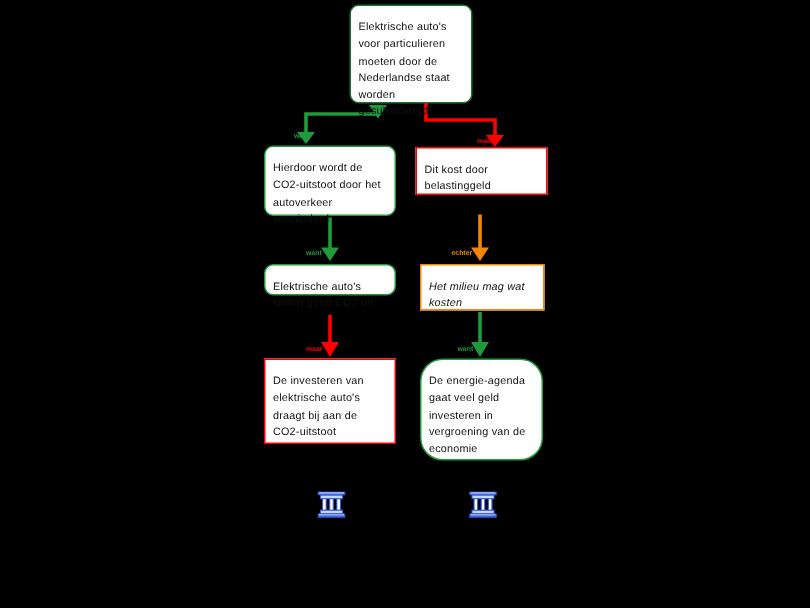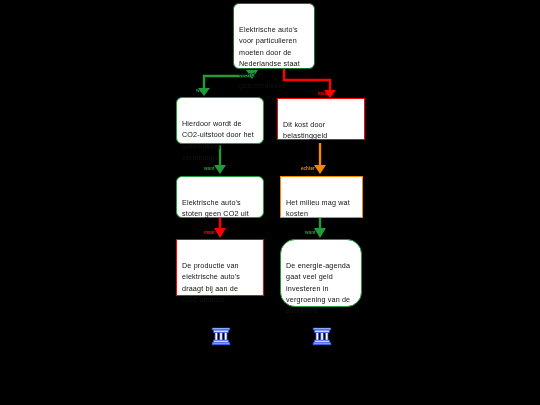--- a/index.html
+++ b/index.html
@@ -24,41 +24,42 @@
     position: absolute;
     left: 0; top: 0;
     width: 540px;
     height: 405px;
     pointer-events: none;
   }
   .node {
     position: absolute;
     background: #ffffff;
     box-sizing: border-box;
-    padding: 20px 5px;
+    padding: 8px 5px;
     font-size: 7.2px;
     line-height: 11.3px;
     color: #111111;
     letter-spacing: 0.15px;
   }
   .node-green {
     border: 1.4px solid #1f9b3c;
     border-radius: 6px;
   }
   .node-darkgreen {
     border: 1.4px solid #17722d;
     border-radius: 6px;
   }
   .node-red {
     border: 1.6px solid #fe0000;
     border-radius: 0px;
   }
   .node-orange {
     border: 1.6px solid #f58505;
     border-radius: 0px;
+    font-style: italic;
   }
   .edge-label {
     position: absolute;
     font-size: 4.6px;
     font-weight: bold;
     letter-spacing: 0px;
     line-height: 5px;
     white-space: nowrap;
   }
   .lbl-green { color: #1f9b3c; }
@@ -123,21 +124,21 @@
 
   <div class="node node-green" style="left:176px; top:176px; width:88px; height:21px;">
     <span>Elektrische auto's stoten geen CO2 uit</span>
   </div>
 
   <div class="node node-orange" style="left:280px; top:176px; width:83px; height:31px;">
     <span>Het milieu mag wat kosten</span>
   </div>
 
   <div class="node node-red" style="left:176px; top:239px; width:88px; height:57px;">
-    <span>De productie van elektrische auto's draagt bij aan de CO2-uitstoot</span>
+    <span>De investeren van elektrische auto's draagt bij aan de CO2-uitstoot</span>
   </div>
 
   <div class="node node-green" style="left:280px; top:239px; width:82px; height:68px;border-radius:15px;">
     <span>De energie-agenda gaat veel geld investeren in vergroening van de economie</span>
   </div>
 
   <div class="edge-label lbl-green" style="left:196px; top:88px;">want</div>
 
   <div class="edge-label lbl-red" style="left:318px; top:91px;">maar</div>
 

